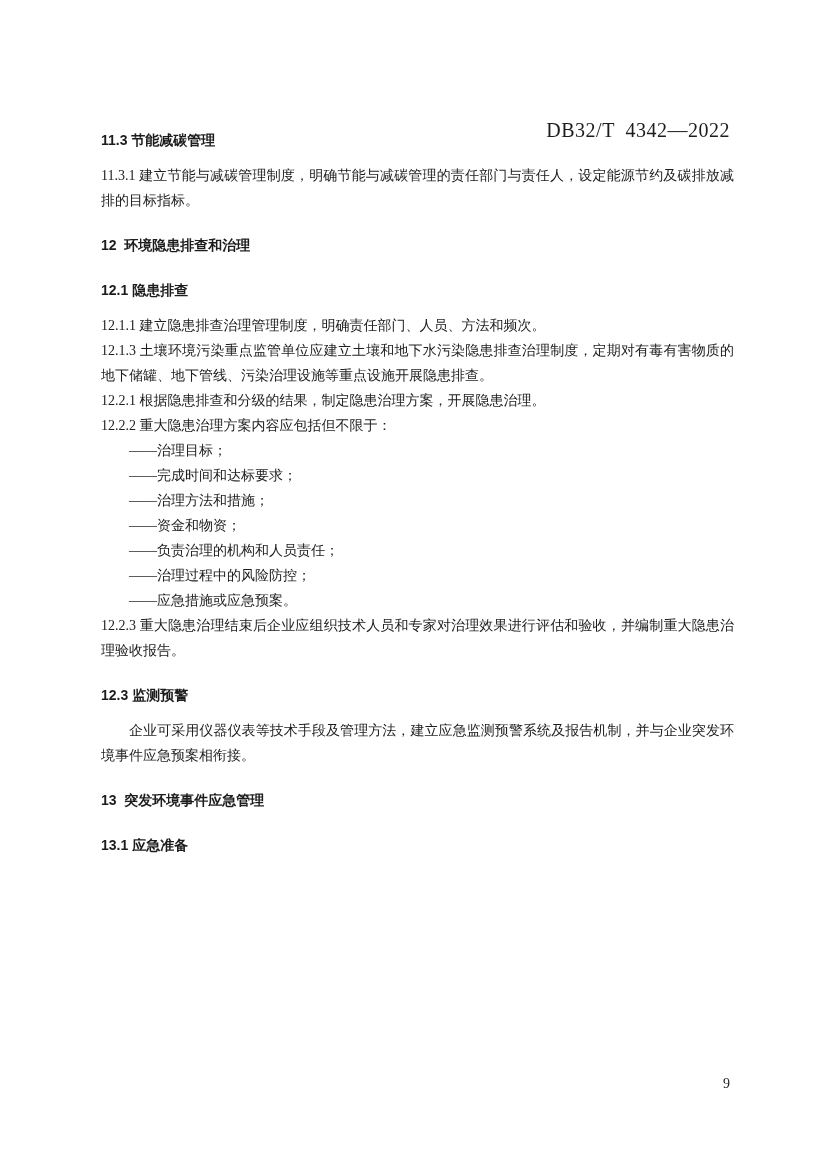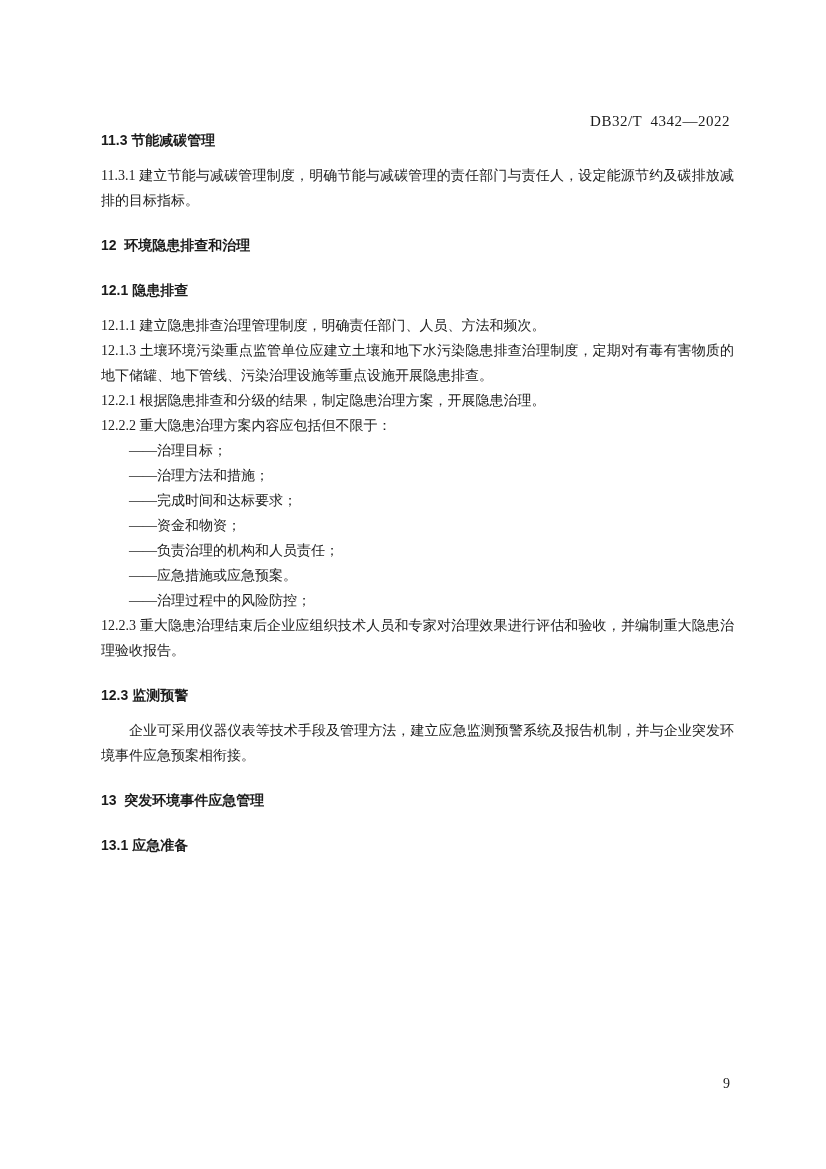--- a/index.html
+++ b/index.html
@@ -13,21 +13,21 @@
     color: #1c1c1c;
     font-family: "Liberation Serif", "DejaVu Serif", serif;
     overflow: hidden;
   }
   .doc-header {
     position: absolute;
     top: 96px;
     left: 97px;
     width: 633px;
     text-align: right;
-    font-size: 15px;
+    font-size: 20px;
     letter-spacing: 0.5px;
     white-space: pre-wrap;
   }
   .content {
     position: absolute;
     top: 128px;
     left: 101px;
     width: 633px;
   }
   .block {
@@ -73,26 +73,26 @@
     <p class="para block">11.3.1 建立节能与减碳管理制度，明确节能与减碳管理的责任部门与责任人，设定能源节约及碳排放减排的目标指标。</p>
 
     <div class="chapter-heading block">12  环境隐患排查和治理</div>
     <div class="section-heading block">12.1 隐患排查</div>
     <p class="para block">12.1.1 建立隐患排查治理管理制度，明确责任部门、人员、方法和频次。</p>
     <p class="para block">12.1.3 土壤环境污染重点监管单位应建立土壤和地下水污染隐患排查治理制度，定期对有毒有害物质的地下储罐、地下管线、污染治理设施等重点设施开展隐患排查。</p>
 
     <p class="para block">12.2.1 根据隐患排查和分级的结果，制定隐患治理方案，开展隐患治理。</p>
     <p class="para block">12.2.2 重大隐患治理方案内容应包括但不限于：</p>
     <p class="para block dash-item">——治理目标；</p>
+    <p class="para block dash-item">——完成时间和达标要求；</p>
     <p class="para block dash-item">——治理方法和措施；</p>
-    <p class="para block dash-item">——完成时间和达标要求；</p>
     <p class="para block dash-item">——资金和物资；</p>
     <p class="para block dash-item">——负责治理的机构和人员责任；</p>
+    <p class="para block dash-item">——治理过程中的风险防控；</p>
     <p class="para block dash-item">——应急措施或应急预案。</p>
-    <p class="para block dash-item">——治理过程中的风险防控；</p>
     <p class="para block">12.2.3 重大隐患治理结束后企业应组织技术人员和专家对治理效果进行评估和验收，并编制重大隐患治理验收报告。</p>
 
     <div class="section-heading block">12.3 监测预警</div>
     <p class="para block para-indent">企业可采用仪器仪表等技术手段及管理方法，建立应急监测预警系统及报告机制，并与企业突发环境事件应急预案相衔接。</p>
 
     <div class="chapter-heading block">13  突发环境事件应急管理</div>
     <div class="section-heading block">13.1 应急准备</div>
   </div>
 
   <div class="doc-footer">

